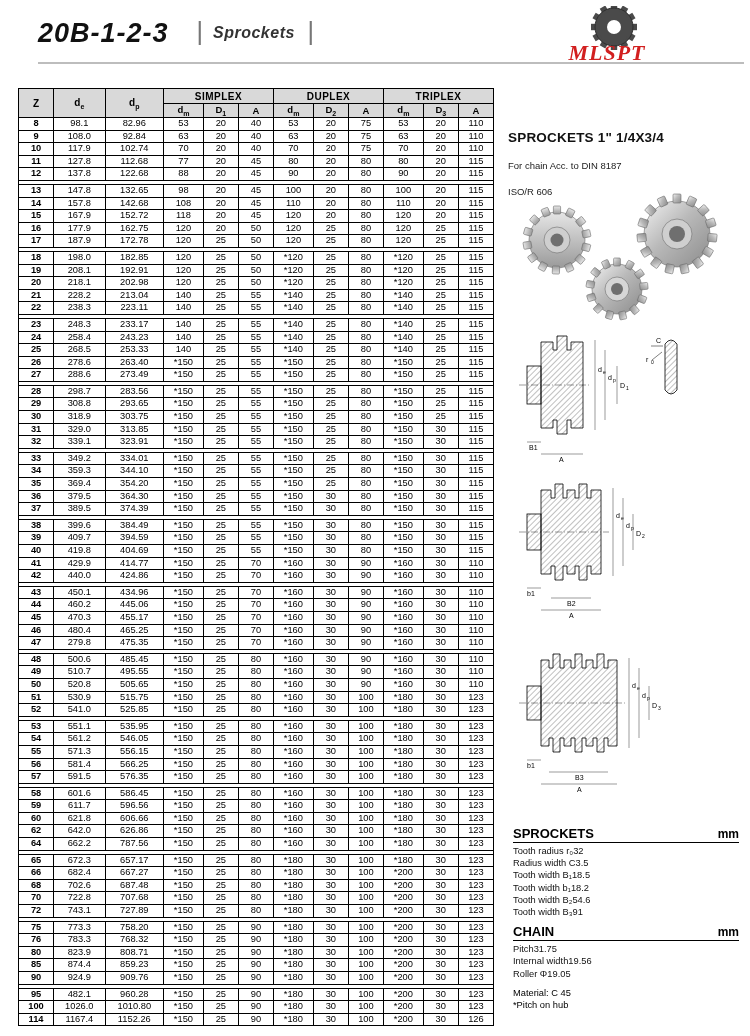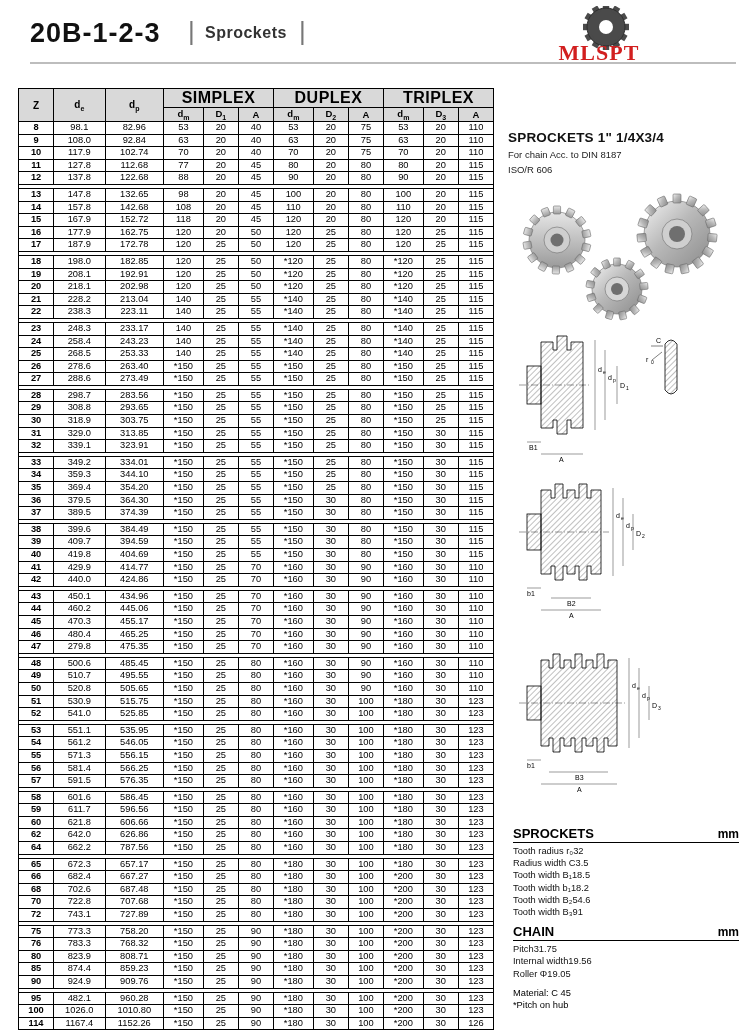--- a/index.html
+++ b/index.html
@@ -7,21 +7,21 @@
   body {
     width:750px; height:1036px;
     background:#ffffff;
     font-family:"Liberation Sans", sans-serif;
     position:relative;
     overflow:hidden;
   }
   .page { position:relative; width:750px; height:1036px; }
 
   
-  .header { position:absolute; left:8px; top:0; width:674px; height:72px; }
+  .header { position:absolute; left:16px; top:0; width:674px; height:72px;font-style:italic; }
   .hdr-title {
     position:absolute; left:22px; top:18px;
     font-size:27px; font-weight:bold; letter-spacing:1px; color:#111;
   }
   .hdr-sep {
     position:absolute; left:180px; top:16px;
     font-size:26px; color:#777; font-weight:300;
   }
   .hdr-sub {
     position:absolute; left:197px; top:24px;
@@ -43,37 +43,37 @@
     letter-spacing:1px; font-family:"Liberation Serif", serif;
   }
 
   
   .tbl-wrap { position:absolute; left:18px; top:88px; width:476px; }
   table.spr { border-collapse:collapse; width:476px; font-size:9.3px; color:#000; }
   table.spr td, table.spr th { border:1px solid #000; padding:0; text-align:center; }
   table.spr thead th {
     background:#d9d9d9; font-size:10px; font-weight:bold; height:15px;
   }
-  table.spr thead th.grp { font-size:16px; letter-spacing:.5px; }
+  table.spr thead th.grp { font-size:10px; letter-spacing:.5px; }
   table.spr thead th.sub { font-size:9.5px; height:14px; }
   table.spr tbody td { height:11.6px; line-height:11.6px; background:#fff; }
   table.spr tbody td.z { font-weight:bold; }
   table.spr tbody tr.gap td { height:4px; line-height:4px; border-left:1px solid #000; border-right:1px solid #000; border-top:none; border-bottom:none; background:#fff; }
   .c-z { width:30px; }
   .c-de { width:44px; }
   .c-dp { width:50px; }
   .c-dm { width:34px; }
   .c-d  { width:30px; }
   .c-a  { width:30px; }
   sub { font-size:7px; }
 
   
   .right { position:absolute; left:508px; top:130px; width:232px; }
   .r-title { font-size:13.5px; font-weight:bold; color:#111; letter-spacing:.2px; }
-  .r-line { font-size:9.5px; color:#222; margin-top:4px; }
+  .r-line { font-size:9.5px; color:#222; margin-top:15px; }
 
   
   .photos { position:absolute; left:505px; top:182px; width:240px; height:145px; }
 
   
   .drawings { position:absolute; left:505px; top:332px; width:240px; height:495px; }
 
   
   .specs { position:absolute; left:513px; top:826px; width:226px; }
   .spec-head {

